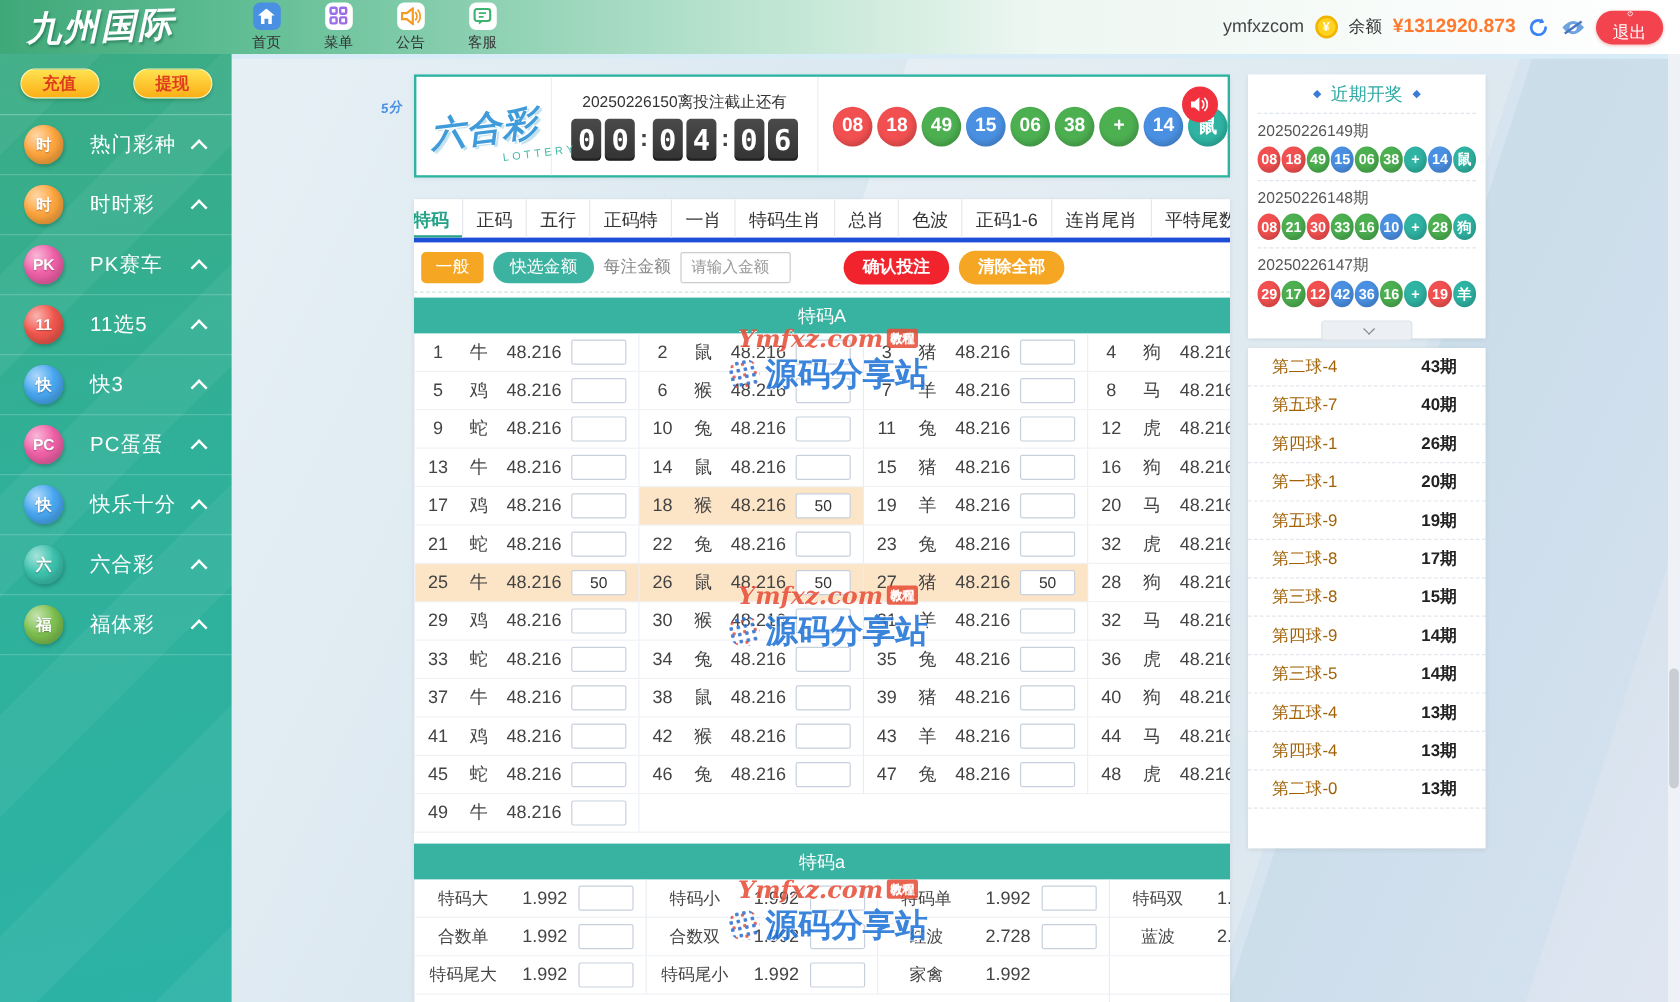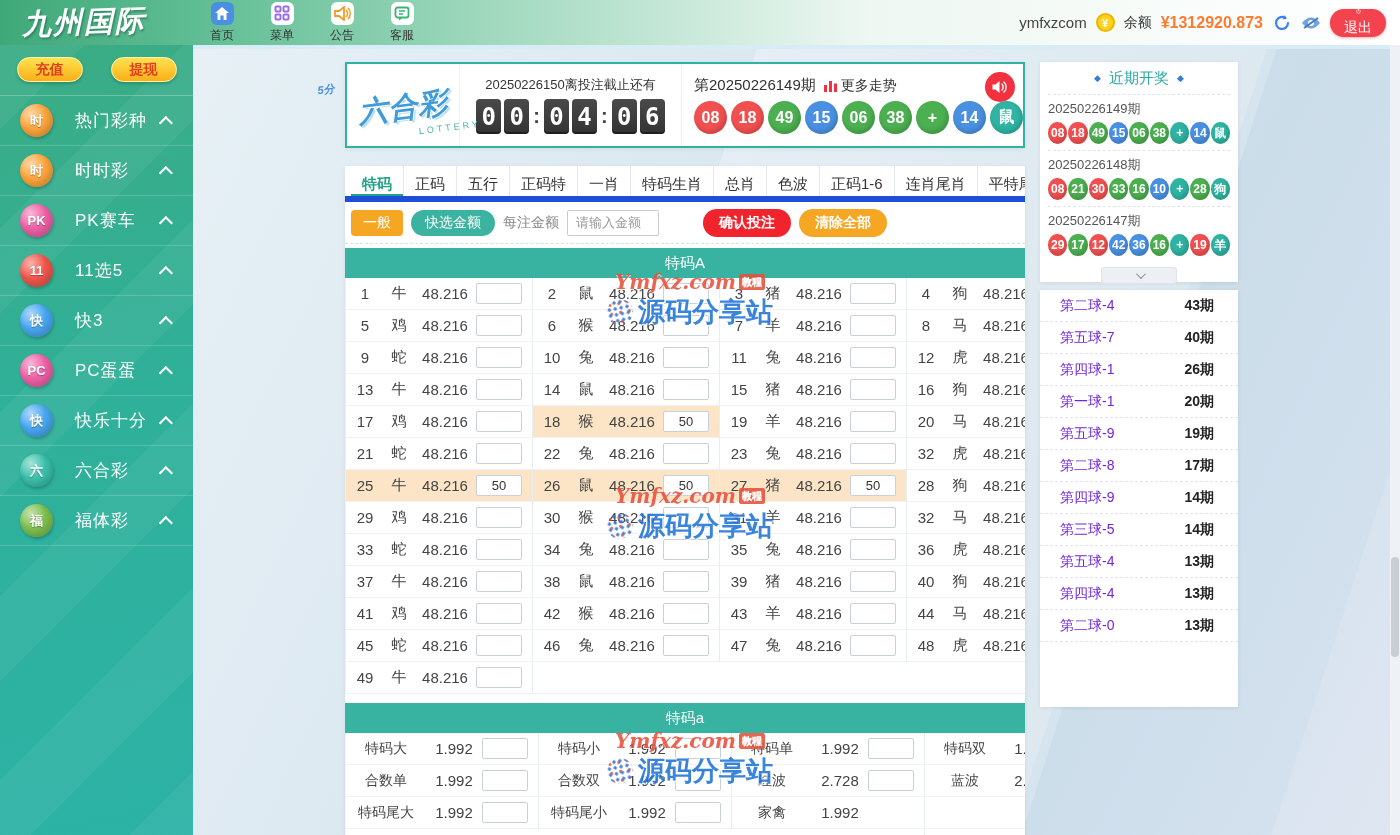--- a/index.html
+++ b/index.html
@@ -77,21 +77,21 @@
   .ball{border-radius:50%;color:#fff;font-weight:bold;display:flex;align-items:center;justify-content:center;
     box-shadow:inset -2px -3px 4px rgba(0,0,0,.15);}
   .b34{width:33px;height:33px;font-size:16px;}
   .b22{width:22px;height:22px;font-size:12px;}
   .speaker-btn{position:absolute;right:8px;top:8px;width:30px;height:30px;border-radius:50%;background:#f1323e;
     display:flex;align-items:center;justify-content:center;cursor:pointer;}
 
   
   .main-panel{position:absolute;left:345px;top:166px;width:680px;height:669px;background:#fff;
     box-shadow:0 1px 4px rgba(0,0,0,.08);overflow:hidden;z-index:10;}
-  .tabs-row{display:flex;align-items:stretch;height:36px;border-bottom:6px solid #1d4ed8;padding-left:6px;}
+  .tabs-row{display:flex;align-items:stretch;height:36px;border-bottom:4px solid #1d4ed8;padding-left:6px;justify-content:center;}
   .tab{padding:0 11px;line-height:35px;font-size:15px;color:#333;border-right:1px solid #e4e8ec;cursor:pointer;white-space:nowrap;}
   .tab.active{color:#23a287;font-weight:bold;box-shadow:inset 0 -2px 0 #23a287;}
   .controls{display:flex;align-items:center;gap:8px;height:42px;padding-left:6px;border-bottom:1px dashed #c9e8e0;}
   .btn-general{width:52px;height:26px;border-radius:4px;background:#f5a623;color:#fff;font-size:14px;
     display:flex;align-items:center;justify-content:center;cursor:pointer;}
   .btn-quick{height:26px;padding:0 14px;border-radius:13px;background:#3bb3a0;color:#fff;font-size:14px;
     display:flex;align-items:center;justify-content:center;cursor:pointer;}
   .per-bet{font-size:14px;color:#888;}
   .amt-input{width:92px;height:26px;border:1px solid #ccc;border-radius:2px;padding:0 8px;font-size:13px;color:#333;}
   .amt-input::placeholder{color:#999;}
@@ -126,21 +126,21 @@
   .more-draws{width:76px;height:17px;margin:5px auto 0;background:#eceff3;border:1px solid #dfe3e8;border-radius:3px;
     display:flex;align-items:center;justify-content:center;cursor:pointer;}
   .more-draws .vchev{width:7px;height:7px;border-right:1.5px solid #888;border-bottom:1.5px solid #888;
     transform:rotate(45deg) translateY(-2px);}
   .card-rank{left:1040px;top:290px;width:198px;height:417px;}
   .rank-tabs{display:flex;height:32px;}
   .rank-tab{width:50%;text-align:center;line-height:32px;font-size:14px;cursor:pointer;}
   .rank-tab.inactive{background:#e8ecf0;color:#444;}
   .rank-tab.active{background:#fff;color:#2fa9a4;border-top:3px solid #2fb3a8;line-height:29px;}
   .rank-row{height:32px;display:flex;align-items:center;padding:0 24px 0 20px;border-bottom:1px dashed #e2e7ee;}
-  .rank-label{flex:1;font-size:14px;color:#6d28d9;}
+  .rank-label{flex:1;font-size:14px;color:#a16207;}
   .rank-value{font-size:14px;font-weight:bold;color:#222;}
 
   
   .wm{position:absolute;width:310px;display:flex;flex-direction:column;align-items:center;z-index:40;
     pointer-events:none;opacity:.88;}
   .wm-l1{display:flex;align-items:center;gap:3px;font-family:"DejaVu Serif",serif;font-style:italic;
     font-weight:bold;font-size:20px;color:#e8503a;text-shadow:0 1px 0 #fff;}
   .wm-badge{font-size:10px;font-style:normal;font-family:"Liberation Sans",sans-serif;background:#e8503a;
     color:#fff;border-radius:2px;padding:1px 3px;}
   .wm-l2{display:flex;align-items:center;gap:5px;font-size:27px;font-weight:bold;color:#1f74d8;
@@ -319,31 +319,20 @@
         <span class="cd-tile">0</span>
         <span class="cd-colon">:</span>
         <span class="cd-tile">0</span>
         <span class="cd-tile">4</span>
         <span class="cd-colon">:</span>
         <span class="cd-tile">0</span>
         <span class="cd-tile">6</span>
       </div>
   </div>
   <div class="res-block">
-    <div class="res-head">
-      <span>第20250226149期</span>
-      <span class="trend-link">
-        <svg width="13" height="13" viewBox="0 0 13 13">
-            <rect x="0" y="6" width="3" height="7" fill="#f1323e"></rect>
-            <rect x="5" y="2" width="3" height="11" fill="#f1323e"></rect>
-            <rect x="10" y="4.5" width="3" height="8.5" fill="#f1323e"></rect>
-          </svg>
-        <span>更多走势</span>
-      </span>
-    </div>
     <div class="balls-row" id="banner-balls">
         <span class="ball b34" style="background: rgb(242, 80, 80);">08</span>
         <span class="ball b34" style="background: rgb(242, 80, 80);">18</span>
         <span class="ball b34" style="background: rgb(76, 175, 80);">49</span>
         <span class="ball b34" style="background: rgb(74, 144, 226);">15</span>
         <span class="ball b34" style="background: rgb(76, 175, 80);">06</span>
         <span class="ball b34" style="background: rgb(76, 175, 80);">38</span>
         <span class="ball b34" style="background: rgb(76, 175, 80);">+</span>
         <span class="ball b34" style="background: rgb(74, 144, 226);">14</span>
         <span class="ball b34" style="background: rgb(47, 179, 163);">鼠</span>
@@ -803,20 +792,24 @@
       </div>
       <div class="rank-row">
         <span class="rank-label">第五球-9</span>
         <span class="rank-value">19期</span>
       </div>
       <div class="rank-row">
         <span class="rank-label">第二球-8</span>
         <span class="rank-value">17期</span>
       </div>
       <div class="rank-row">
+        <span class="rank-label">第三球-8</span>
+        <span class="rank-value">15期</span>
+      </div>
+      <div class="rank-row">
         <span class="rank-label">第四球-9</span>
         <span class="rank-value">14期</span>
       </div>
       <div class="rank-row">
         <span class="rank-label">第三球-5</span>
         <span class="rank-value">14期</span>
       </div>
       <div class="rank-row">
         <span class="rank-label">第五球-4</span>
         <span class="rank-value">13期</span>

